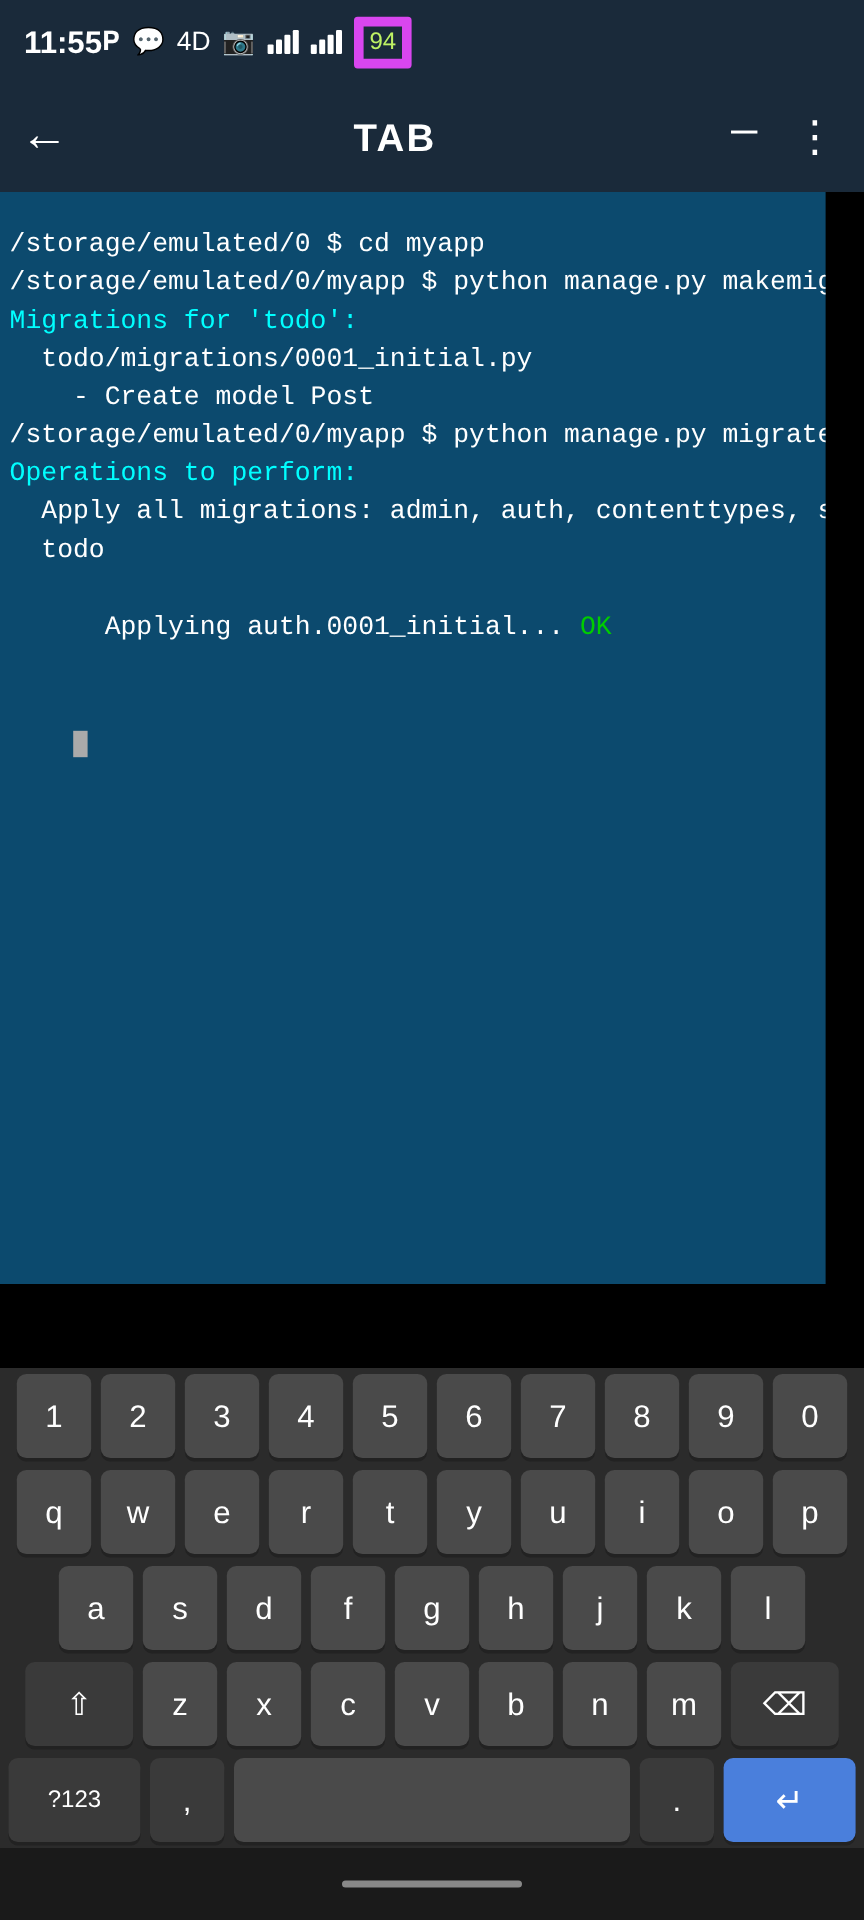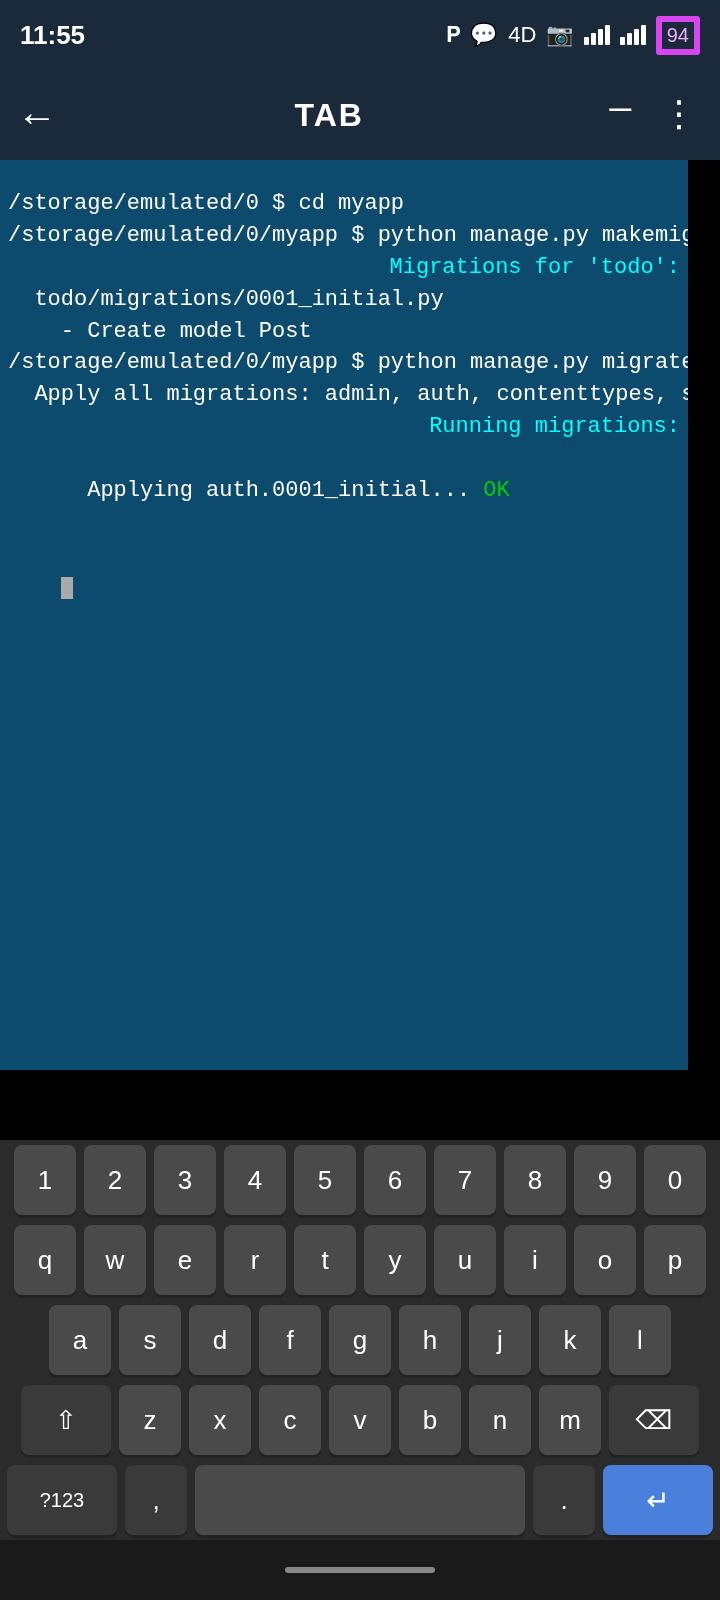--- a/index.html
+++ b/index.html
@@ -13,45 +13,44 @@
       position: relative;
     }
 
     
     .status-bar {
       width: 720px;
       height: 70px;
       background: #1a2a3a;
       display: flex;
       align-items: center;
-      justify-content: space-between;
       padding: 0 20px;
       position: relative;
     }
     .status-time {
       color: #fff;
       font-size: 26px;
       font-weight: bold;
       font-family: Arial, sans-serif;
     }
     .status-icons {
       display: flex;
       align-items: center;
       gap: 10px;
     }
     .status-icon {
       color: #fff;
       font-size: 22px;
       font-family: Arial, sans-serif;
     }
     .battery-icon {
-      color: #f0abfc;
+      color: #bef264;
       font-size: 20px;
       font-family: Arial, sans-serif;
-      border: 6px solid #d946ef;
+      border: 8px solid #d946ef;
       padding: 2px 5px;
       border-radius: 3px;
     }
     .signal-bars {
       display: flex;
       align-items: flex-end;
       gap: 2px;
     }
     .signal-bar {
       background: #fff;
@@ -109,21 +108,21 @@
       overflow: hidden;
     }
     .terminal-line {
       font-size: 22px;
       line-height: 1.45;
       color: #fff;
       white-space: pre;
       font-family: 'Courier New', Courier, monospace;
     }
     .color-white { color: #ffffff; }
-    .color-cyan { color: #00ffff; text-align: right; }
+    .color-cyan { color: #00ffff; }
     .color-green { color: #00cc00; }
 
     .cursor {
       display: inline-block;
       width: 12px;
       height: 22px;
       background: #aaa;
       vertical-align: text-bottom;
     }
 
@@ -249,22 +248,23 @@
   </div>
 </div>
 
 <div class="terminal">
   <div class="terminal-line color-white">/storage/emulated/0 $ cd myapp</div>
   <div class="terminal-line color-white">/storage/emulated/0/myapp $ python manage.py makemigrations</div>
   <div class="terminal-line color-cyan">Migrations for 'todo':</div>
   <div class="terminal-line color-white">  todo/migrations/0001_initial.py</div>
   <div class="terminal-line color-white">    - Create model Post</div>
   <div class="terminal-line color-white">/storage/emulated/0/myapp $ python manage.py migrate</div>
+  <div class="terminal-line color-cyan">Operations to perform:</div>
   <div class="terminal-line color-white">  Apply all migrations: admin, auth, contenttypes, sessions,</div>
-  <div class="terminal-line color-cyan">Running migrations:</div>
+  <div class="terminal-line color-white">  todo</div>
   <div class="terminal-line color-white">
     <span>  Applying auth.0001_initial... </span><span class="color-green">OK</span>
   </div>
   <div class="terminal-line color-white">
     <span class="cursor"></span>
   </div>
 </div>
 
 <div class="keyboard">
 

